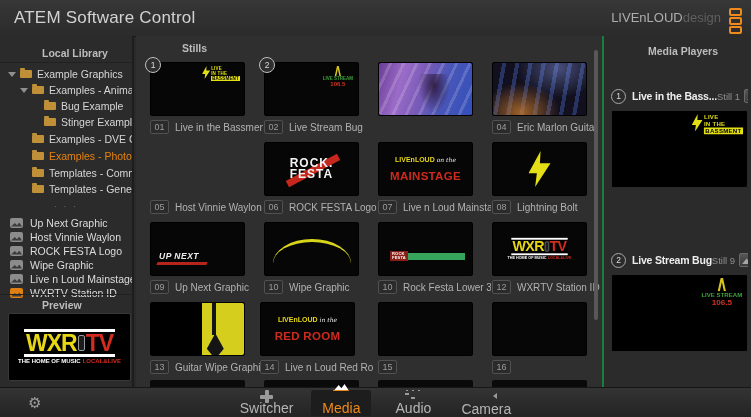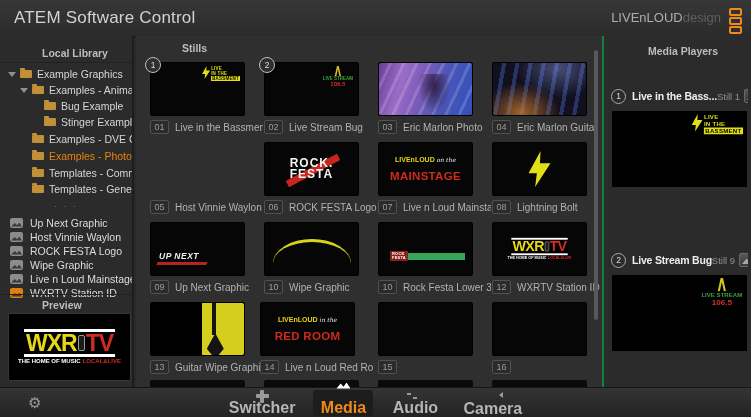--- a/index.html
+++ b/index.html
@@ -60,21 +60,21 @@
   .mp-btn{margin-left:4px;width:17px;height:12px;background:linear-gradient(#565656,#3a3a3a);border:1px solid #6a6a6a;border-radius:2px;position:relative;flex:none;}
   .mp-btn::after{content:"";position:absolute;left:2px;right:2px;bottom:2px;top:3px;background:#a5a5a5;clip-path:polygon(0 100%,35% 20%,55% 65%,75% 5%,100% 100%);}
   .mp-thumb{position:absolute;left:7px;width:135px;height:76px;background:#000;border:1px solid #2a2a2a;border-radius:2px;overflow:hidden;}
 
   
   .bottombar{left:0;top:387px;width:751px;height:30px;background:linear-gradient(#343434,#232323);border-top:1px solid #161616;box-sizing:border-box;}
   .gear{left:28px;top:5px;font-size:15px;color:#9c9c9c;line-height:20px;}
   .tabs{position:absolute;left:0;right:0;top:1px;height:28px;display:flex;justify-content:center;align-items:center;gap:12px;}
   .tab{display:flex;flex-direction:column;align-items:center;justify-content:center;gap:1px;height:26px;min-width:48px;padding:0 6px;border-radius:3px;}
   .tab.active{background:#1d1d1d;}
-  .tab-lbl{font-size:16px;font-weight:bold;color:#b5b5b5;margin-top:8px;}
+  .tab-lbl{font-size:14px;font-weight:normal;color:#b5b5b5;margin-top:8px;}
   .tab.active .tab-lbl{color:#f08a18;}
   .ic{position:relative;display:block;}
   .ic-switcher{width:13px;height:13px;}
   .ic-switcher::before{content:"";position:absolute;left:0;top:4.5px;width:13px;height:4px;background:#9a9a9a;border-radius:1px;}
   .ic-switcher::after{content:"";position:absolute;left:4.5px;top:0;width:4px;height:13px;background:#9a9a9a;border-radius:1px;}
   .ic-media{width:16px;height:11px;background:#ef8512;border-radius:2px;}
   .ic-media::after{content:"";position:absolute;left:1px;right:1px;bottom:1px;height:6px;background:#fff;clip-path:polygon(0 100%,30% 15%,50% 70%,72% 0,100% 100%);}
   .ic-audio{width:14px;height:12px;background:repeating-linear-gradient(90deg,#9a9a9a 0 2px,transparent 2px 6px);}
   .ic-audio::before{content:"";position:absolute;left:-1px;top:3px;width:4px;height:2px;background:#9a9a9a;}
   .ic-audio::after{content:"";position:absolute;left:5px;top:7px;width:4px;height:2px;background:#9a9a9a;}
@@ -266,24 +266,20 @@
       <div class="cap">
         <span class="chip">02</span>
         <span class="lbl">Live Stream Bug</span>
       </div>
     </div>
 
     <div class="cell" style="left:242px;top:26px">
       <div class="thumb">
           <div class="art art-photo1"></div>
         </div>
-      <div class="cap">
-        <span class="chip">03</span>
-        <span class="lbl">Eric Marlon Photo</span>
-      </div>
     </div>
 
     <div class="cell" style="left:356px;top:26px">
       <div class="thumb">
           <div class="art art-photo2"></div>
         </div>
       <div class="cap">
         <span class="chip">04</span>
         <span class="lbl">Eric Marlon Guitar</span>
       </div>

